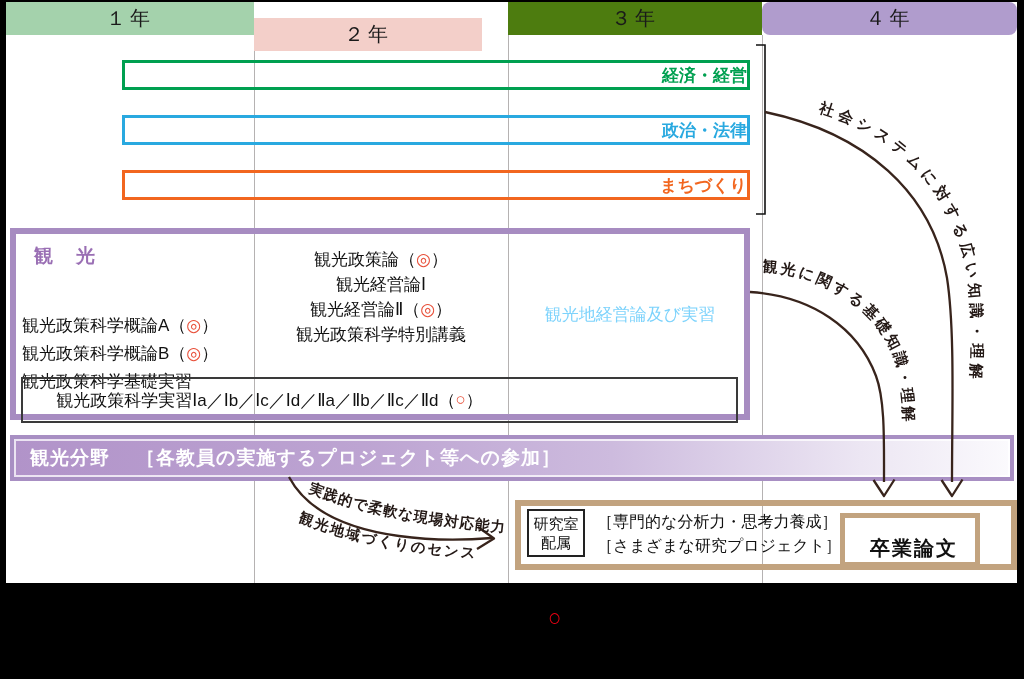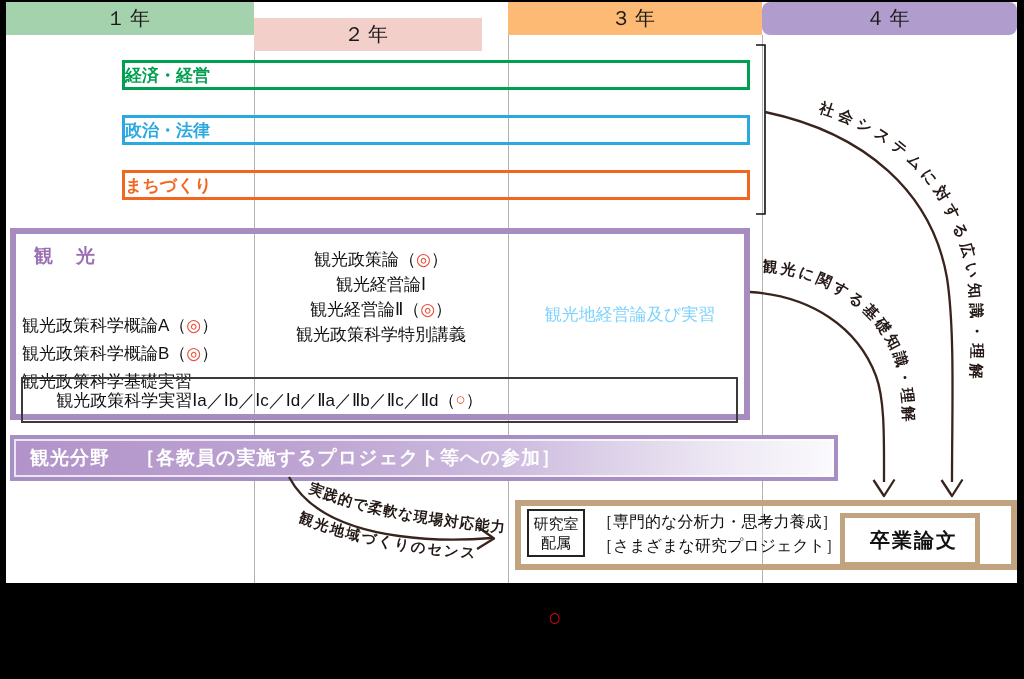--- a/index.html
+++ b/index.html
@@ -3,58 +3,58 @@
 <meta charset="utf-8">
 <style>
   html,body{margin:0;padding:0;background:#000;}
   #stage{position:relative;width:1024px;height:679px;background:#000;overflow:hidden;
          font-family:"Liberation Sans","DejaVu Sans",sans-serif;}
   .panel{position:absolute;left:6px;top:2px;width:1011px;height:581px;background:#fff;}
   .hdr{position:absolute;top:2px;height:33px;display:flex;align-items:center;justify-content:center;
        font-size:20px;color:#1a1a1a;letter-spacing:4px;z-index:2;}
   #h1{left:6px;width:248px;background:#a4d2ac;}
   #h2{left:254px;width:228px;background:#f3cfc9;margin-top:16px;}
-  #h3{left:508px;width:254px;background:#fdba74;font-family:Liberation Serif, serif;}
+  #h3{left:508px;width:254px;background:#4d7c0f;font-family:Liberation Serif, serif;}
   #h4{left:762px;width:255px;background:#b09ccd;border-radius:8px;}
   .grid{position:absolute;top:35px;height:548px;width:1px;background:#b5b2b2;z-index:1;}
   #g1{left:254px;} #g2{left:508px;} #g3{left:762px;}
   .bar{position:absolute;left:122px;width:628px;height:30px;border:3px solid;box-sizing:border-box;
-       display:flex;align-items:center;justify-content:flex-start;font-size:17px;font-weight:bold;z-index:2;}
+       display:flex;align-items:center;justify-content:flex-end;font-size:17px;font-weight:bold;z-index:2;}
   #bar-econ{top:60px;border-color:#00a050;color:#00a050;}
   #bar-pol{top:115px;border-color:#29a9e0;color:#29a9e0;}
   #bar-machi{top:170px;border-color:#f2661f;color:#f2661f;}
   #kanko{position:absolute;left:10px;top:228px;width:740px;height:192px;border:6px solid #a78cc1;
          box-sizing:border-box;z-index:2;}
   #kanko-title{position:absolute;left:34px;top:243px;font-size:19px;font-weight:bold;color:#9a6fb4;
                letter-spacing:2px;z-index:3;}
   .course{position:absolute;font-size:17px;color:#111;z-index:3;white-space:nowrap;margin-top:28px;}
   .y1{left:22px;}
   #y2wrap{position:absolute;left:256px;top:247px;width:250px;text-align:center;font-size:17px;
           color:#111;line-height:25px;z-index:3;}
   #y3{position:absolute;left:510px;top:303px;width:240px;text-align:center;font-size:17px;color:#7dd3fc;z-index:3;}
   #practicum{position:absolute;left:21px;top:377px;width:717px;height:46px;border:2px solid #3a3a3a;
              box-sizing:border-box;display:flex;align-items:center;justify-content:center;
              padding-right:220px;font-size:17px;color:#111;z-index:3;white-space:nowrap;}
   .mark{color:#e8503a;}
-  #band{position:absolute;left:10px;top:435px;width:828px;height:46px;border:4px solid #a88fc3;
+  #band{position:absolute;left:10px;top:435px;width:1004px;height:46px;border:4px solid #a88fc3;
         box-sizing:border-box;z-index:2;display:flex;align-items:center;
         background:linear-gradient(90deg,#b193c9 0%,#bda4d2 35%,#cdbbde 60%,#ece6f3 85%,#fbfafd 100%);
         box-shadow:inset 0 0 0 2px rgba(255,255,255,.75);
         color:#fff;font-weight:bold;font-size:19px;}
   #band-label{margin-left:16px;letter-spacing:1px;}
   #band-note{margin-left:26px;letter-spacing:1px;}
   #bbox{position:absolute;left:515px;top:500px;width:502px;height:70px;border:6px solid #c2a37f;
         box-sizing:border-box;z-index:2;}
   #lab{position:absolute;left:527px;top:509px;width:58px;height:48px;border:2px solid #222;
        box-sizing:border-box;display:flex;flex-direction:column;align-items:center;justify-content:center;
        font-size:15px;color:#111;line-height:19px;z-index:3;white-space:nowrap;}
   .bnote{position:absolute;left:597px;font-size:16px;color:#111;z-index:3;white-space:nowrap;}
   #bnote1{top:512px;} #bnote2{top:536px;}
   #thesis{position:absolute;left:840px;top:513px;width:140px;height:54px;border:5px solid #c2a37f;
-          box-sizing:border-box;display:flex;align-items:center;justify-content:center;
+          box-sizing:border-box;display:flex;align-items:flex-end;justify-content:center;
           font-size:20px;font-weight:bold;color:#111;letter-spacing:2px;z-index:3;padding-left:8px;}
   #overlay{position:absolute;left:0;top:0;z-index:6;pointer-events:none;}
   .curvetext{fill:#231815;font-weight:bold;font-family:"Liberation Sans","DejaVu Sans",sans-serif;}
   #legend-circle{position:absolute;left:547px;top:603px;font-size:25px;font-weight:bold;
                  color:#e60012;z-index:3;transform:scaleX(.88);}
 </style>
 </head>
 <body>
 
 <div id="stage">

